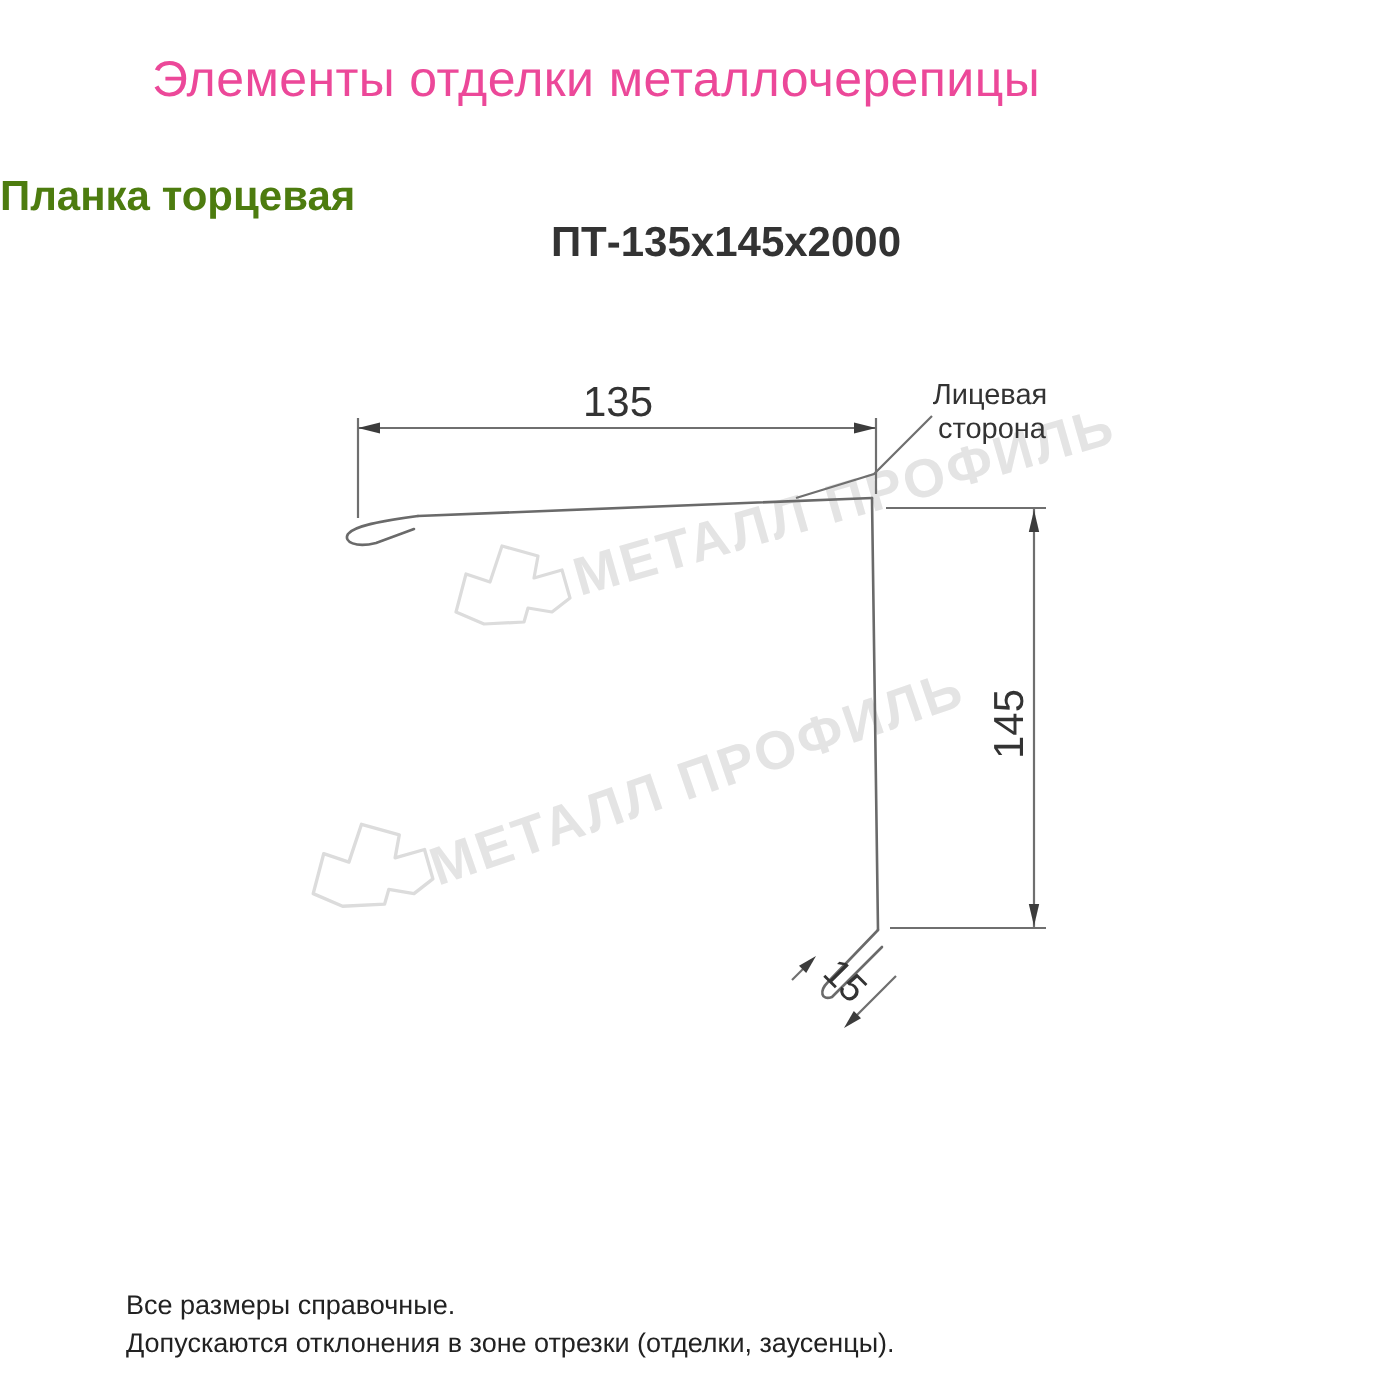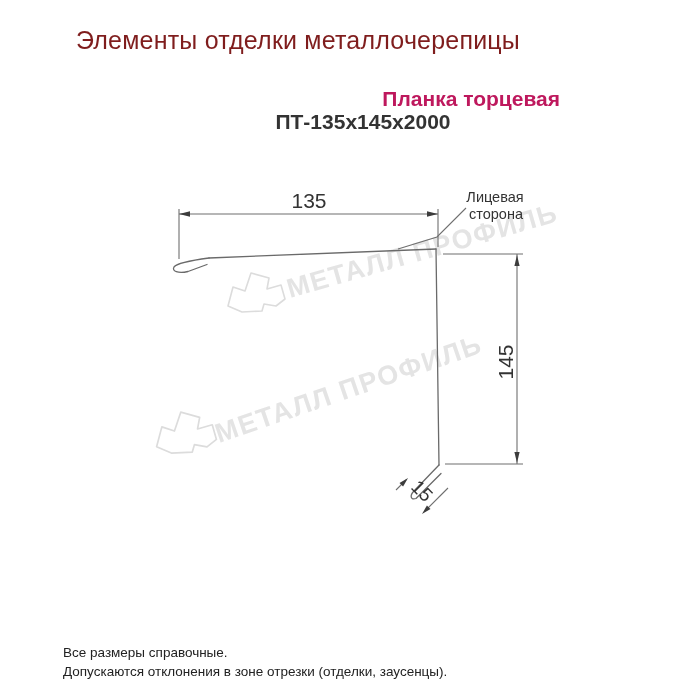--- a/index.html
+++ b/index.html
@@ -1,21 +1,21 @@
 <!DOCTYPE html>
 <html><head>
 <meta charset="utf-8">
 <style>
   html,body{margin:0;padding:0;background:#ffffff;}
   body{width:700px;height:700px;position:relative;overflow:hidden;
        font-family:"Liberation Sans", sans-serif;-webkit-font-smoothing:antialiased;}
   .page-title{position:absolute;top:26px;left:0;width:596px;text-align:center;
-       font-size:25px;font-weight:400;color:#7f1d1d;letter-spacing:.2px;}
-  .product-name{position:absolute;top:87px;left:0;width:560px;text-align:right;
-       font-size:21px;font-weight:700;color:#be185d;}
+       font-size:25px;font-weight:400;color:#ec4899;letter-spacing:.2px;}
+  .product-name{position:absolute;top:87px;left:0;width:560px;text-align:left;
+       font-size:21px;font-weight:700;color:#4d7c0f;}
   .product-code{position:absolute;top:110px;left:0;width:700px;text-align:center;
        font-size:21px;font-weight:700;color:#333333;padding-left:13px;}
   .footer-notes{position:absolute;left:18px;top:644px;font-size:13.5px;color:#222222;
        line-height:18.5px;margin-left:45px;}
   svg.drawing{position:absolute;left:0;top:0;}
   .wm-text{font-size:27px;font-weight:700;letter-spacing:1.5px;fill:#e4e4e4;}
   .dim-text{font-size:21px;fill:#333333;}
   .dim-text-small{font-size:19px;fill:#333333;}
   .label-text{font-size:14.5px;fill:#333333;}
   .thin{stroke:#6f6f6f;stroke-width:1.1;fill:none;}

